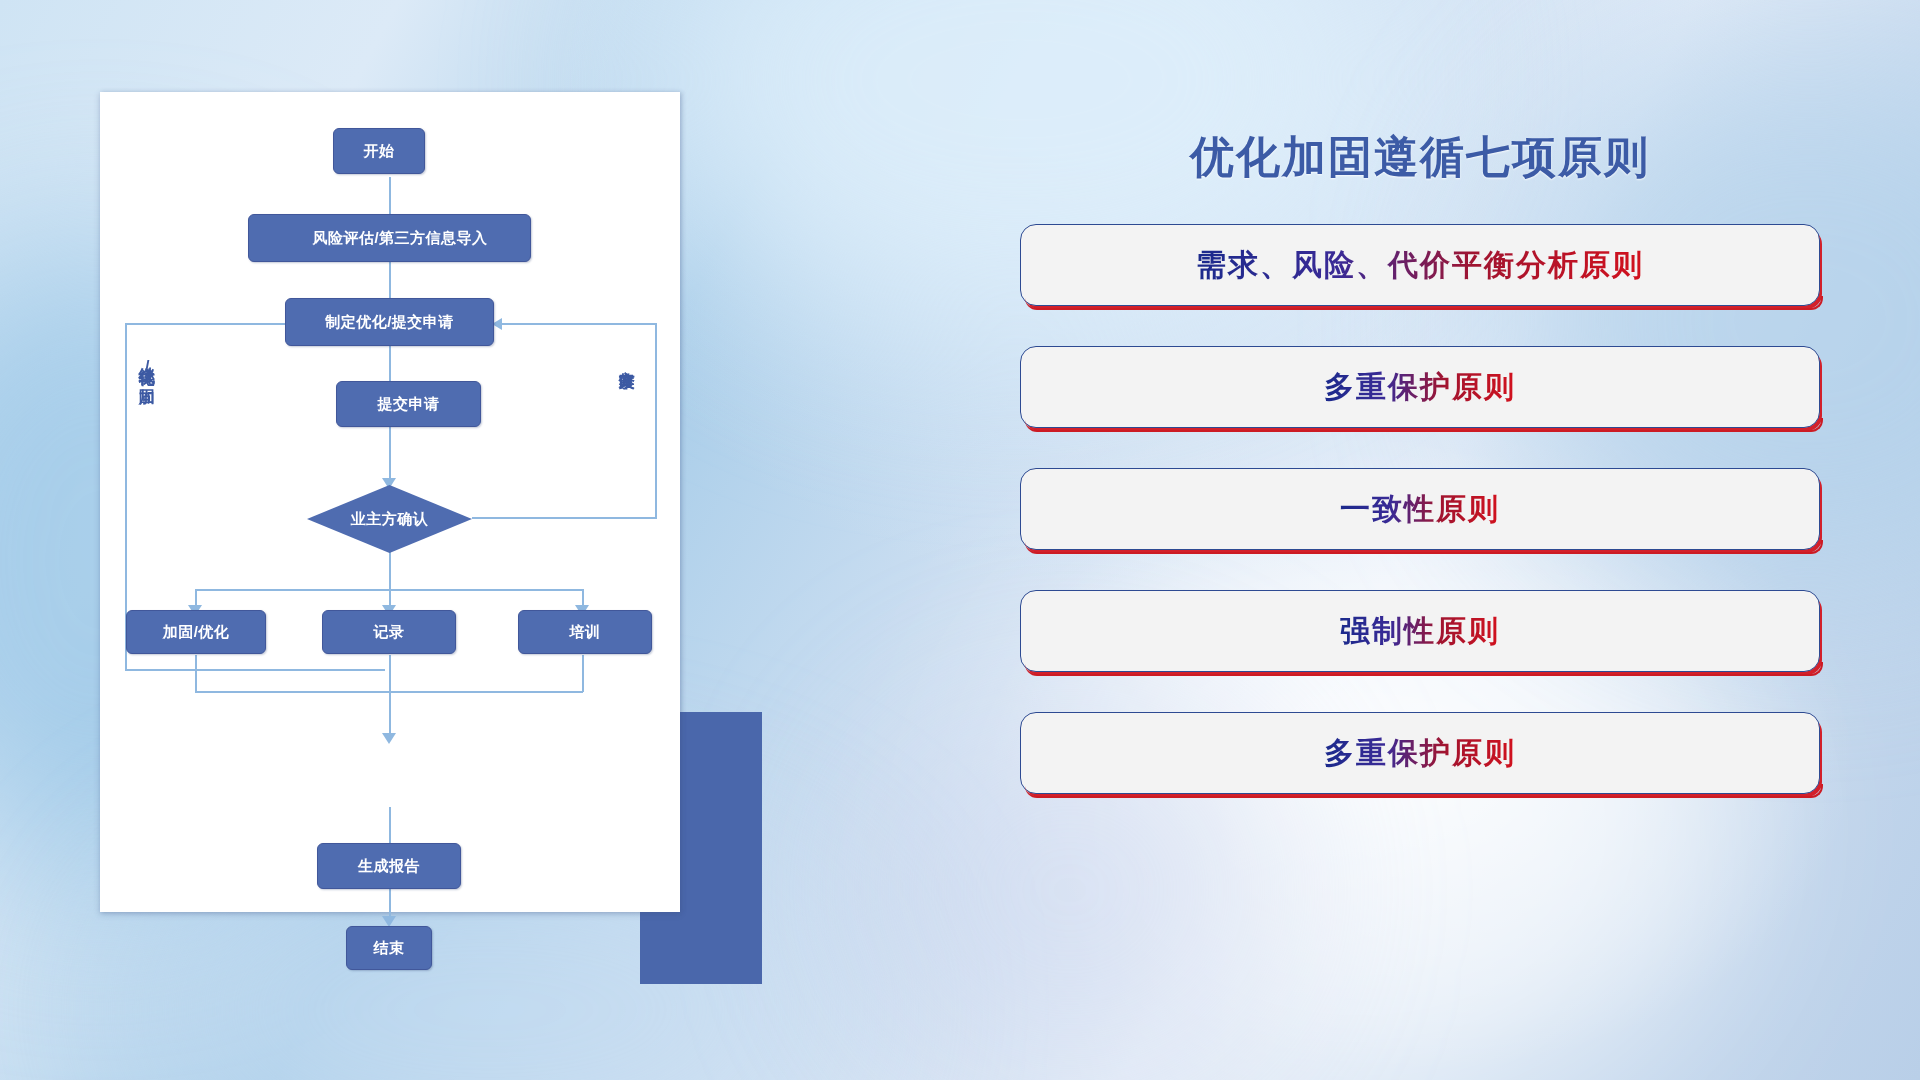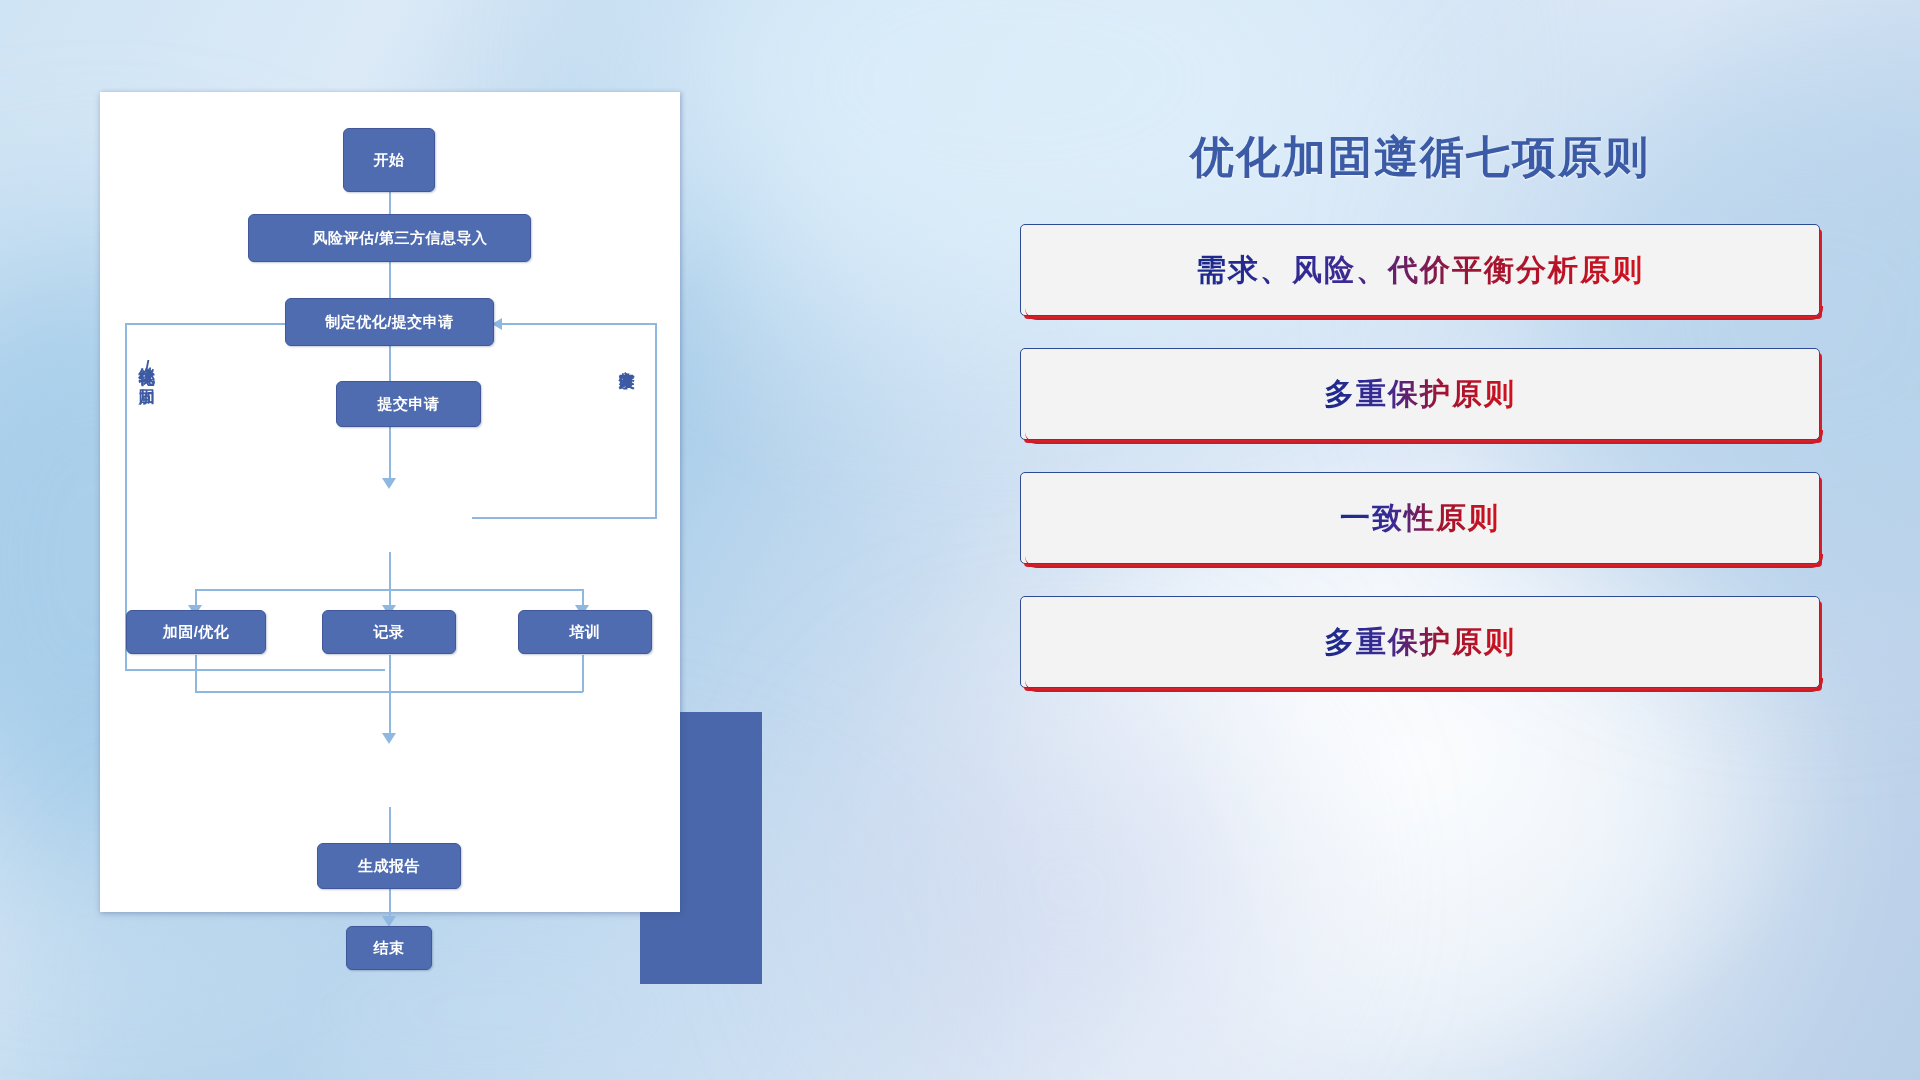--- a/index.html
+++ b/index.html
@@ -121,24 +121,24 @@
     letter-spacing: 2px;
     text-shadow: 0 1px 2px rgba(255,255,255,0.8);
     margin-top: 20px;
   }
 
   #cards { position: absolute; left: 0; top: 124px; width: 800px; }
 
   .pcard {
     position: relative;
     box-sizing: border-box;
-    height: 92px;
-    margin-bottom: 32px;
+    height: 82px;
+    margin-bottom: 40px;
     background: #f3f3f3;
-    border-radius: 5px;
+    border-radius: 16px;
     border: 1.6px solid #2d4a92;
     display: flex;
     align-items: center;
     justify-content: center;
     box-shadow: 3px 4px 0 -1px #d3202a;
   }
 
   .pcard::after {
     content: "";
     position: absolute;
@@ -215,36 +215,39 @@
       <div class="ln ln-h" style="left:95px; top:599px; width:388px;"></div>
       <div class="ln ln-v" style="left:289px; top:563px; height:83px;"></div>
       <div class="arrow-d" style="left:282px; top:641px;"></div>
 
       <div class="ln ln-v" style="left:289px; top:715px; height:48px;"></div>
       <div class="arrow-d" style="left:282px; top:757px;"></div>
 
       <div class="ln ln-v" style="left:289px; top:797px; height:32px;"></div>
       <div class="arrow-d" style="left:282px; top:824px;"></div>
 
-      <div class="node" style="left:243px; top:36px; width:92px; height:64px;">
+      <div class="node" style="left:233px; top:36px; width:92px; height:46px;">
         <span>开始</span>
       </div>
 
       <div class="node" style="left:148px; top:122px; width:283px; height:48px;padding-left:21px;">
         <span>风险评估/第三方信息导入</span>
       </div>
 
       <div class="node" style="left:185px; top:206px; width:209px; height:48px;">
         <span>制定优化/提交申请</span>
       </div>
 
       <div class="node" style="left:217px; top:289px; width:145px; height:46px;margin-left:19px;">
         <span>提交申请</span>
       </div>
 
+      <div class="diamond" style="left:207px; top:393px; width:165px; height:68px;">
+        <span>业主方确认</span>
+      </div>
 
       <div class="node" style="left:26px; top:518px; width:140px; height:44px;">
         <span>加固/优化</span>
       </div>
 
       <div class="node" style="left:222px; top:518px; width:134px; height:44px;">
         <span>记录</span>
       </div>
 
       <div class="node" style="left:418px; top:518px; width:134px; height:44px;">
@@ -280,20 +283,23 @@
 
 
       <div class="pcard">
         <span class="pcard-label">多重保护原则</span>
       </div>
 
       <div class="pcard">
         <span class="pcard-label">一致性原则</span>
       </div>
 
+      <div class="pcard">
+        <span class="pcard-label">强制性原则</span>
+      </div>
 
       <div class="pcard">
         <span class="pcard-label">多重保护原则</span>
       </div>
 
     </div>
   </div>
 
 </div>
 

